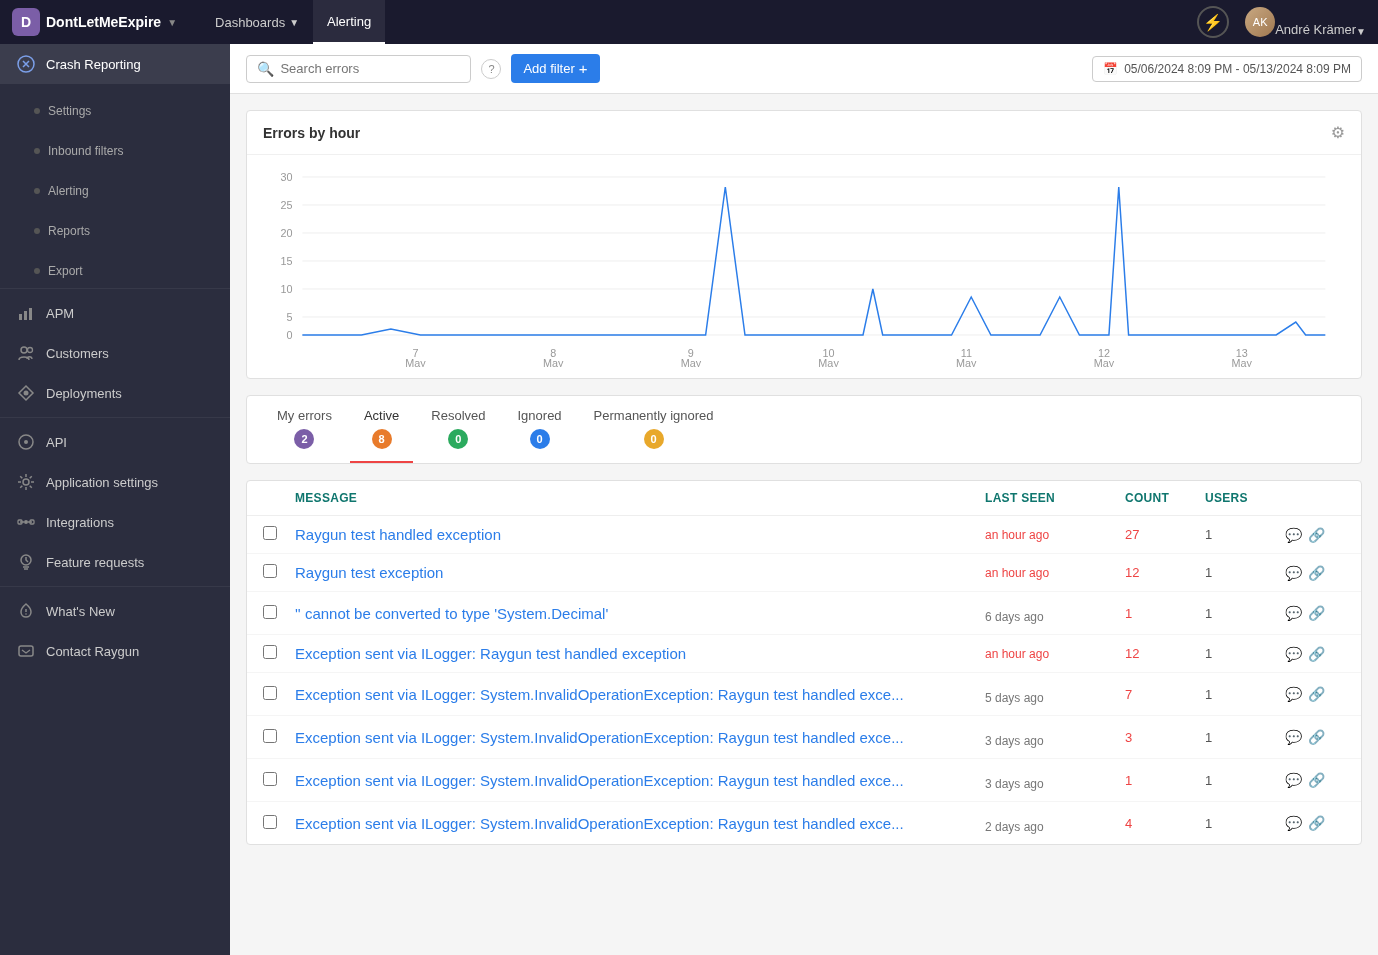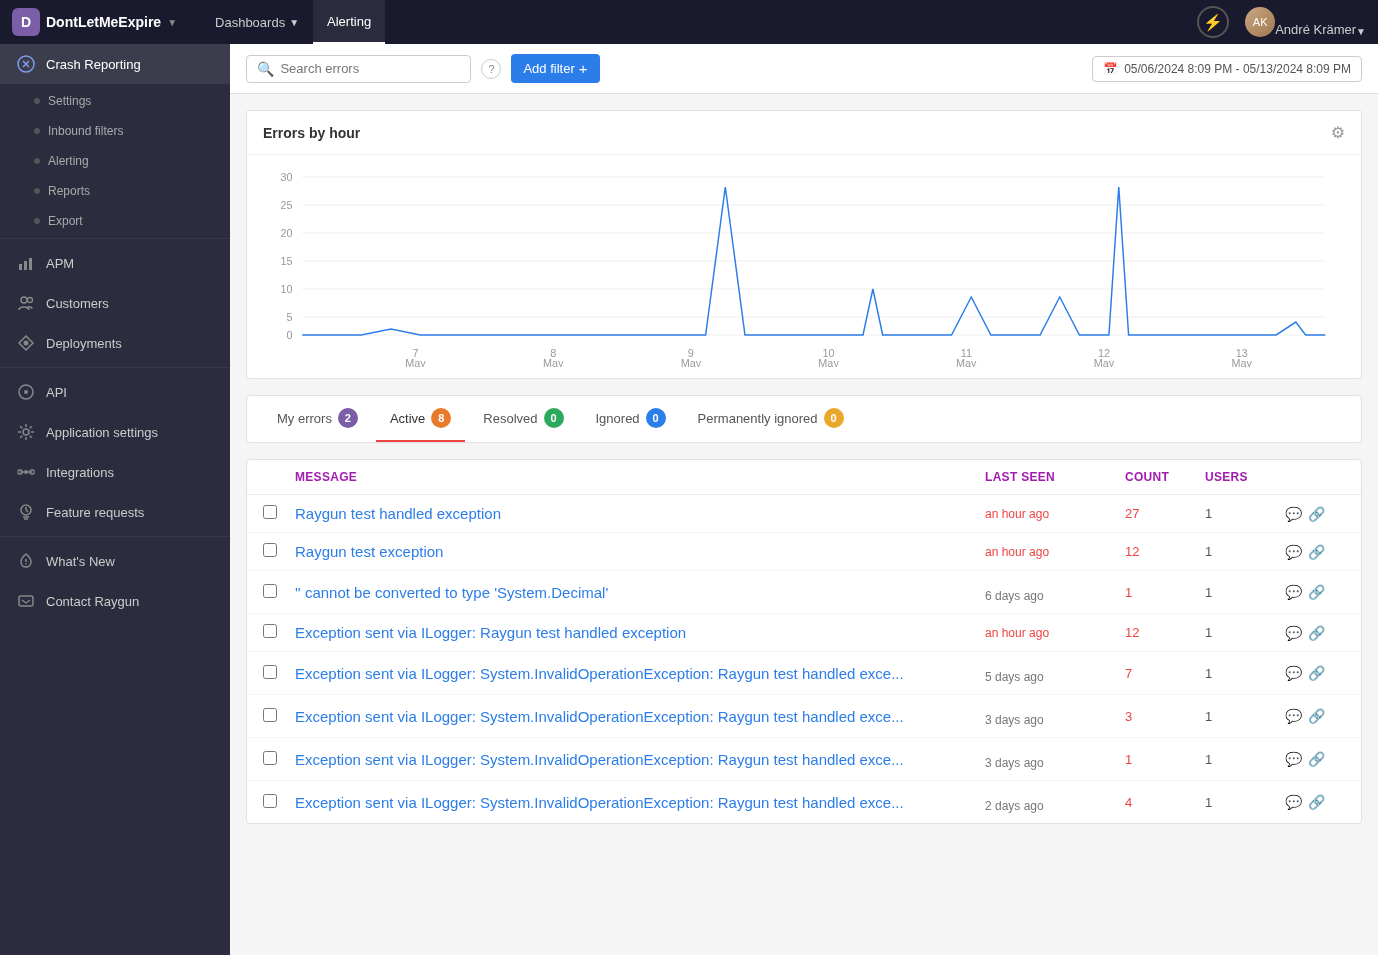--- a/index.html
+++ b/index.html
@@ -117,21 +117,21 @@
       align-items: center;
       justify-content: center;
       font-size: 15px;
       color: #888;
       flex-shrink: 0;
     }
     .sidebar-sub-item {
       display: flex;
       align-items: center;
       gap: 8px;
-      padding: 10px 16px 6px 34px;
+      padding: 20px 16px 6px 34px;
       cursor: pointer;
       color: #aaa;
       font-size: 12px;
     }
     .sub-dot {
       width: 6px; height: 6px;
       border-radius: 50%;
       background: #555;
       flex-shrink: 0;
     }
@@ -278,20 +278,21 @@
     .tab-item {
       display: flex;
       align-items: center;
       gap: 6px;
       padding: 12px 14px;
       cursor: pointer;
       color: #555;
       font-size: 13px;
       border-bottom: 2px solid transparent;
       white-space: nowrap;
+      flex-direction: column;
     }
     .tab-item.active {
       color: #333;
       border-bottom-color: #e44;
     }
     .tab-badge {
       display: inline-flex;
       align-items: center;
       justify-content: center;
       min-width: 20px;
@@ -313,21 +314,21 @@
       background: #fff;
       border: 1px solid #e0e0e0;
       border-radius: 4px;
       overflow: hidden;
     }
     .table-header {
       display: grid;
       grid-template-columns: 32px 1fr 140px 80px 80px 60px;
       padding: 10px 16px;
       border-bottom: 1px solid #eee;
-      color: #a21caf;
+      color: #0f766e;
       font-size: 12px;
       font-weight: 600;
       text-transform: uppercase;
       letter-spacing: 0.3px;
     }
     .table-row {
       display: grid;
       grid-template-columns: 32px 1fr 140px 80px 80px 60px;
       padding: 10px 16px;
       border-bottom: 1px solid #f5f5f5;

